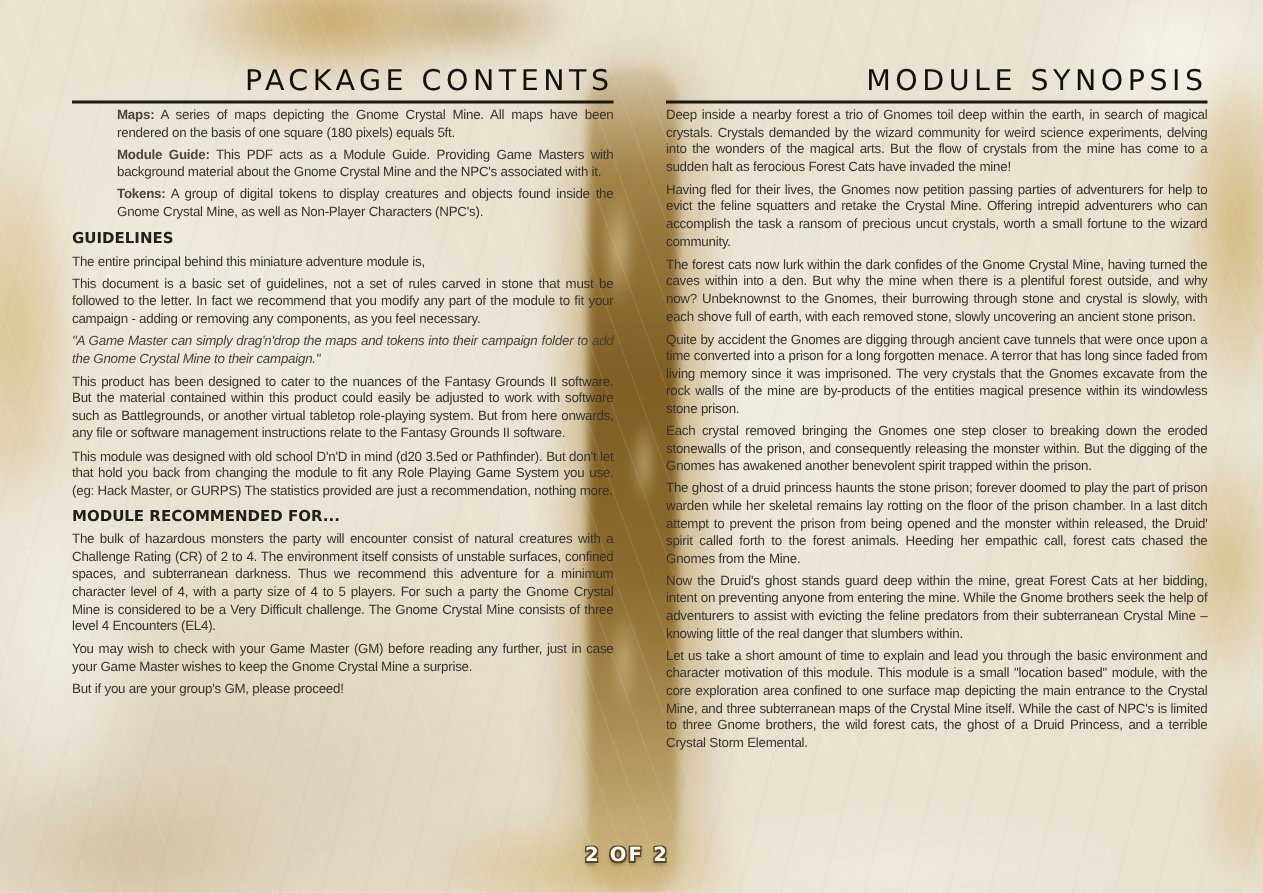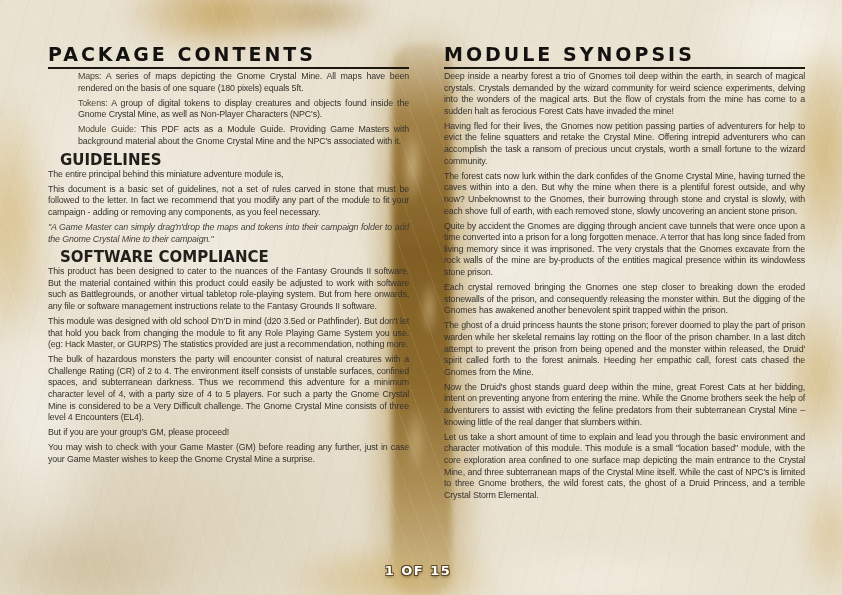--- a/index.html
+++ b/index.html
@@ -50,34 +50,34 @@
     background:radial-gradient(closest-side, rgba(188,166,118,.45), transparent);}
   .st-bottom-gold{left:278px;top:542px;width:230px;height:75px;filter:blur(8px);
     background:radial-gradient(closest-side, rgba(203,170,92,.55), rgba(203,170,92,.25) 60%, transparent);}
   .st-bottom-light{left:430px;top:545px;width:330px;height:70px;filter:blur(12px);
     background:radial-gradient(closest-side, rgba(250,247,238,.5), transparent);}
 
   .col{position:absolute;top:44px;width:361px;color:#37332c;}
   .col.left{left:48px;}
   .col.right{left:444px;}
   .doc-title{
-    margin:0 0 2px 0;padding:0 0 2px 0;text-align:left;
-    font-family:"DejaVu Sans", sans-serif;font-size:19px;font-weight:bold;
+    margin:0 0 2px 0;padding:0 0 2px 0;text-align:right;
+    font-family:"DejaVu Sans", sans-serif;font-size:19px;font-weight:normal;
     letter-spacing:3px;color:#141210;border-bottom:2px solid #1b1812;line-height:21px;
   }
   .sec-head{
-    margin:5px 0 1px 12px;font-family:"DejaVu Sans", sans-serif;
-    font-size:15px;font-weight:bold;color:#23201b;line-height:14px;letter-spacing:0;
+    margin:5px 0 1px 0;font-family:"DejaVu Sans", sans-serif;
+    font-size:10px;font-weight:bold;color:#23201b;line-height:14px;letter-spacing:0;
   }
   .body-p{
     margin:2px 0 3.5px 0;font-size:8.9px;line-height:11.6px;letter-spacing:-0.15px;
     text-align:justify;color:#37332c;
   }
   .pkg-item{margin-left:30px;}
-  .pkg-label{font-weight:normal;color:#4e4433;}
+  .pkg-label{font-weight:bold;color:#4e4433;}
   .quote{font-style:italic;color:#45403a;}
   .page-footer{
     position:absolute;left:0;top:563px;width:836px;text-align:center;
     font-family:"DejaVu Sans", sans-serif;font-size:13px;font-weight:bold;
     letter-spacing:1.5px;color:#ffffff;
     text-shadow:-1px -1px 0 #5c4722, 1px -1px 0 #5c4722, -1px 1px 0 #5c4722,
                  1px 1px 0 #5c4722, 0 2px 3px rgba(70,50,15,.65);
   }
 </style>
 </head>
@@ -102,50 +102,50 @@
 </div>
 
 <section class="col left">
   <h1 class="doc-title">PACKAGE CONTENTS</h1>
 
   <p class="body-p pkg-item">
     <b class="pkg-label">Maps:</b>
     <span>A series of maps depicting the Gnome Crystal Mine. All maps have been rendered on the basis of one square (180 pixels) equals 5ft.</span>
   </p>
   <p class="body-p pkg-item">
+    <b class="pkg-label">Module Guide:</b>
+    <span>This PDF acts as a Module Guide. Providing Game Masters with background material about the Gnome Crystal Mine and the NPC's associated with it.</span>
+  </p>
+  <p class="body-p pkg-item">
     <b class="pkg-label">Tokens:</b>
     <span>A group of digital tokens to display creatures and objects found inside the Gnome Crystal Mine, as well as Non-Player Characters (NPC's).</span>
-  </p>
-  <p class="body-p pkg-item">
-    <b class="pkg-label">Module Guide:</b>
-    <span>This PDF acts as a Module Guide. Providing Game Masters with background material about the Gnome Crystal Mine and the NPC's associated with it.</span>
   </p>
 
   <h2 class="sec-head">GUIDELINES</h2>
   <p class="body-p">The entire principal behind this miniature adventure module is,</p>
   <p class="body-p">This document is a basic set of guidelines, not a set of rules carved in stone that must be followed to the letter. In fact we recommend that you modify any part of the module to fit your campaign - adding or removing any components, as you feel necessary.</p>
   <p class="body-p quote">"A Game Master can simply drag'n'drop the maps and tokens into their campaign folder to add the Gnome Crystal Mine to their campaign."</p>
 
-  <h2 class="sec-head">SOFTWARE COMPLIANCE</h2>
   <p class="body-p">This product has been designed to cater to the nuances of the Fantasy Grounds II software. But the material contained within this product could easily be adjusted to work with software such as Battlegrounds, or another virtual tabletop role-playing system. But from here onwards, any file or software management instructions relate to the Fantasy Grounds II software.</p>
 
   <p class="body-p">This module was designed with old school D'n'D in mind (d20 3.5ed or Pathfinder). But don't let that hold you back from changing the module to fit any Role Playing Game System you use. (eg: Hack Master, or GURPS) The statistics provided are just a recommendation, nothing more.</p>
 
+  <h2 class="sec-head">MODULE RECOMMENDED FOR...</h2>
   <p class="body-p">The bulk of hazardous monsters the party will encounter consist of natural creatures with a Challenge Rating (CR) of 2 to 4. The environment itself consists of unstable surfaces, confined spaces, and subterranean darkness. Thus we recommend this adventure for a minimum character level of 4, with a party size of 4 to 5 players. For such a party the Gnome Crystal Mine is considered to be a Very Difficult challenge. The Gnome Crystal Mine consists of three level 4 Encounters (EL4).</p>
 
+  <p class="body-p">You may wish to check with your Game Master (GM) before reading any further, just in case your Game Master wishes to keep the Gnome Crystal Mine a surprise.</p>
   <p class="body-p">But if you are your group's GM, please proceed!</p>
-  <p class="body-p">You may wish to check with your Game Master (GM) before reading any further, just in case your Game Master wishes to keep the Gnome Crystal Mine a surprise.</p>
 </section>
 
 <section class="col right">
   <h1 class="doc-title">MODULE SYNOPSIS</h1>
   <p class="body-p">Deep inside a nearby forest a trio of Gnomes toil deep within the earth, in search of magical crystals. Crystals demanded by the wizard community for weird science experiments, delving into the wonders of the magical arts. But the flow of crystals from the mine has come to a sudden halt as ferocious Forest Cats have invaded the mine!</p>
   <p class="body-p">Having fled for their lives, the Gnomes now petition passing parties of adventurers for help to evict the feline squatters and retake the Crystal Mine. Offering intrepid adventurers who can accomplish the task a ransom of precious uncut crystals, worth a small fortune to the wizard community.</p>
   <p class="body-p">The forest cats now lurk within the dark confides of the Gnome Crystal Mine, having turned the caves within into a den. But why the mine when there is a plentiful forest outside, and why now? Unbeknownst to the Gnomes, their burrowing through stone and crystal is slowly, with each shove full of earth, with each removed stone, slowly uncovering an ancient stone prison.</p>
   <p class="body-p">Quite by accident the Gnomes are digging through ancient cave tunnels that were once upon a time converted into a prison for a long forgotten menace. A terror that has long since faded from living memory since it was imprisoned. The very crystals that the Gnomes excavate from the rock walls of the mine are by-products of the entities magical presence within its windowless stone prison.</p>
   <p class="body-p">Each crystal removed bringing the Gnomes one step closer to breaking down the eroded stonewalls of the prison, and consequently releasing the monster within. But the digging of the Gnomes has awakened another benevolent spirit trapped within the prison.</p>
   <p class="body-p">The ghost of a druid princess haunts the stone prison; forever doomed to play the part of prison warden while her skeletal remains lay rotting on the floor of the prison chamber. In a last ditch attempt to prevent the prison from being opened and the monster within released, the Druid' spirit called forth to the forest animals. Heeding her empathic call, forest cats chased the Gnomes from the Mine.</p>
   <p class="body-p">Now the Druid's ghost stands guard deep within the mine, great Forest Cats at her bidding, intent on preventing anyone from entering the mine. While the Gnome brothers seek the help of adventurers to assist with evicting the feline predators from their subterranean Crystal Mine – knowing little of the real danger that slumbers within.</p>
 
   <p class="body-p">Let us take a short amount of time to explain and lead you through the basic environment and character motivation of this module. This module is a small "location based" module, with the core exploration area confined to one surface map depicting the main entrance to the Crystal Mine, and three subterranean maps of the Crystal Mine itself. While the cast of NPC's is limited to three Gnome brothers, the wild forest cats, the ghost of a Druid Princess, and a terrible Crystal Storm Elemental.</p>
 </section>
 
-<div class="page-footer">1 OF 15</div>
+<div class="page-footer">2 OF 2</div>
 
 </body></html>

